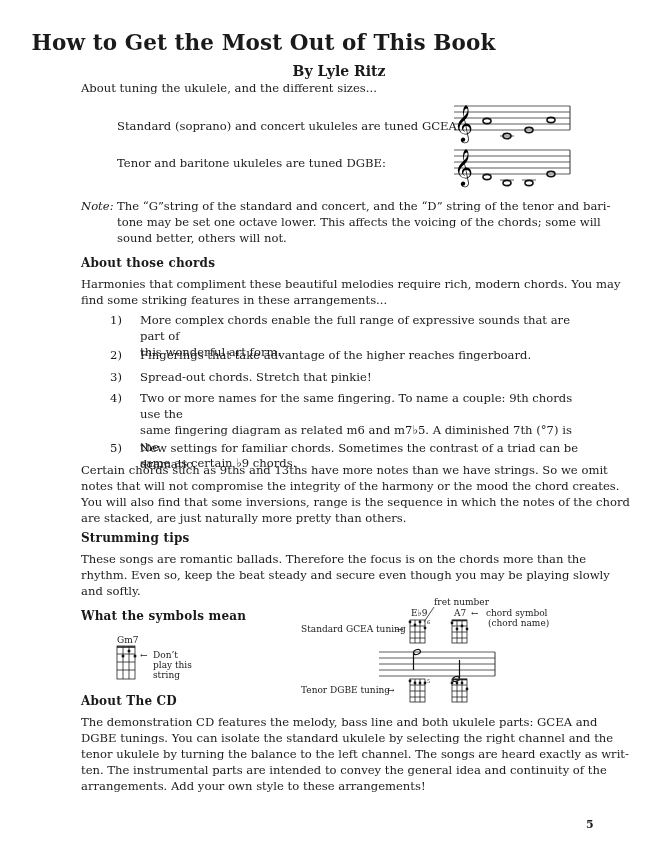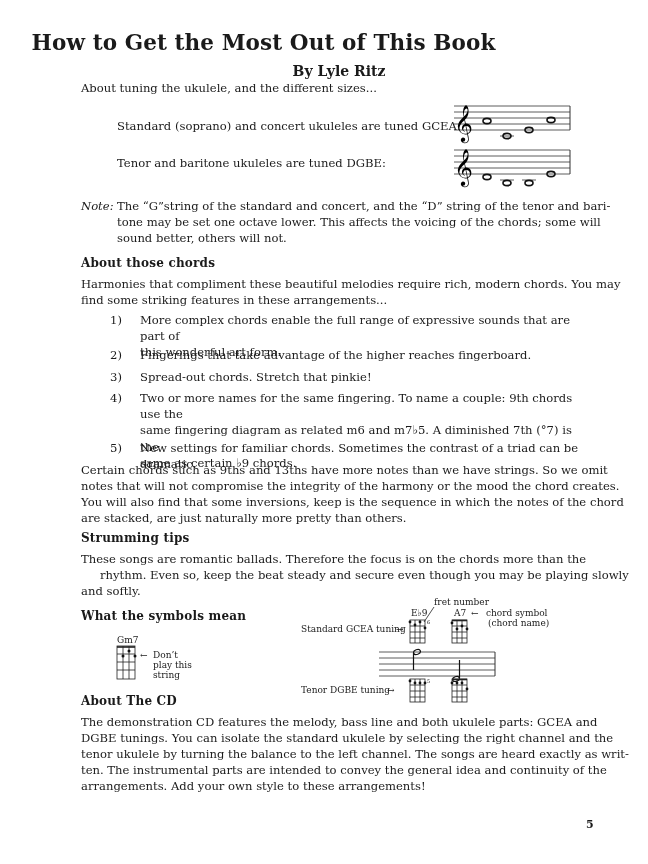--- a/index.html
+++ b/index.html
@@ -102,26 +102,26 @@
 </div>
 <div class="list-item" style="top:440px;">
   <span class="list-num">5)</span>
   <span class="list-text">
     <div>New settings for familiar chords. Sometimes the contrast of a triad can be dramatic.</div>
   </span>
 </div>
 
 <div class="abs p" style="left:81px;top:462px;">Certain chords such as 9ths and 13ths have more notes than we have strings. So we omit</div>
 <div class="abs p" style="left:81px;top:478px;">notes that will not compromise the integrity of the harmony or the mood the chord creates.</div>
-<div class="abs p" style="left:81px;top:494px;">You will also find that some inversions, keep is the sequence in which the notes of the chord</div>
+<div class="abs p" style="left:81px;top:494px;">You will also find that some inversions, range is the sequence in which the notes of the chord</div>
 <div class="abs p" style="left:81px;top:510px;">are stacked, are just naturally more pretty than others.</div>
 
 <div class="abs h" style="left:81px;top:531px;">Strumming tips</div>
 <div class="abs p" style="left:81px;top:551px;">These songs are romantic ballads. Therefore the focus is on the chords more than the</div>
-<div class="abs p" style="left:81px;top:567px;margin-left:19px;">rhythm. Even so, keep the beat steady and secure even though you may be playing slowly</div>
+<div class="abs p" style="left:81px;top:567px;">rhythm. Even so, keep the beat steady and secure even though you may be playing slowly</div>
 <div class="abs p" style="left:81px;top:583px;">and softly.</div>
 
 <div class="abs h" style="left:81px;top:609px;">What the symbols mean</div>
 
 <div class="abs small" style="left:117px;top:635px;">Gm7</div>
 <svg class="abs" style="left:116px;top:645px;" width="24" height="36">
   <g stroke="#222" stroke-width="0.8" fill="none">
     <rect x="1" y="1" width="18" height="33"></rect>
     <line x1="1" y1="2" x2="19" y2="2" stroke-width="1.6"></line>
     <line x1="7" y1="1" x2="7" y2="34"></line>

